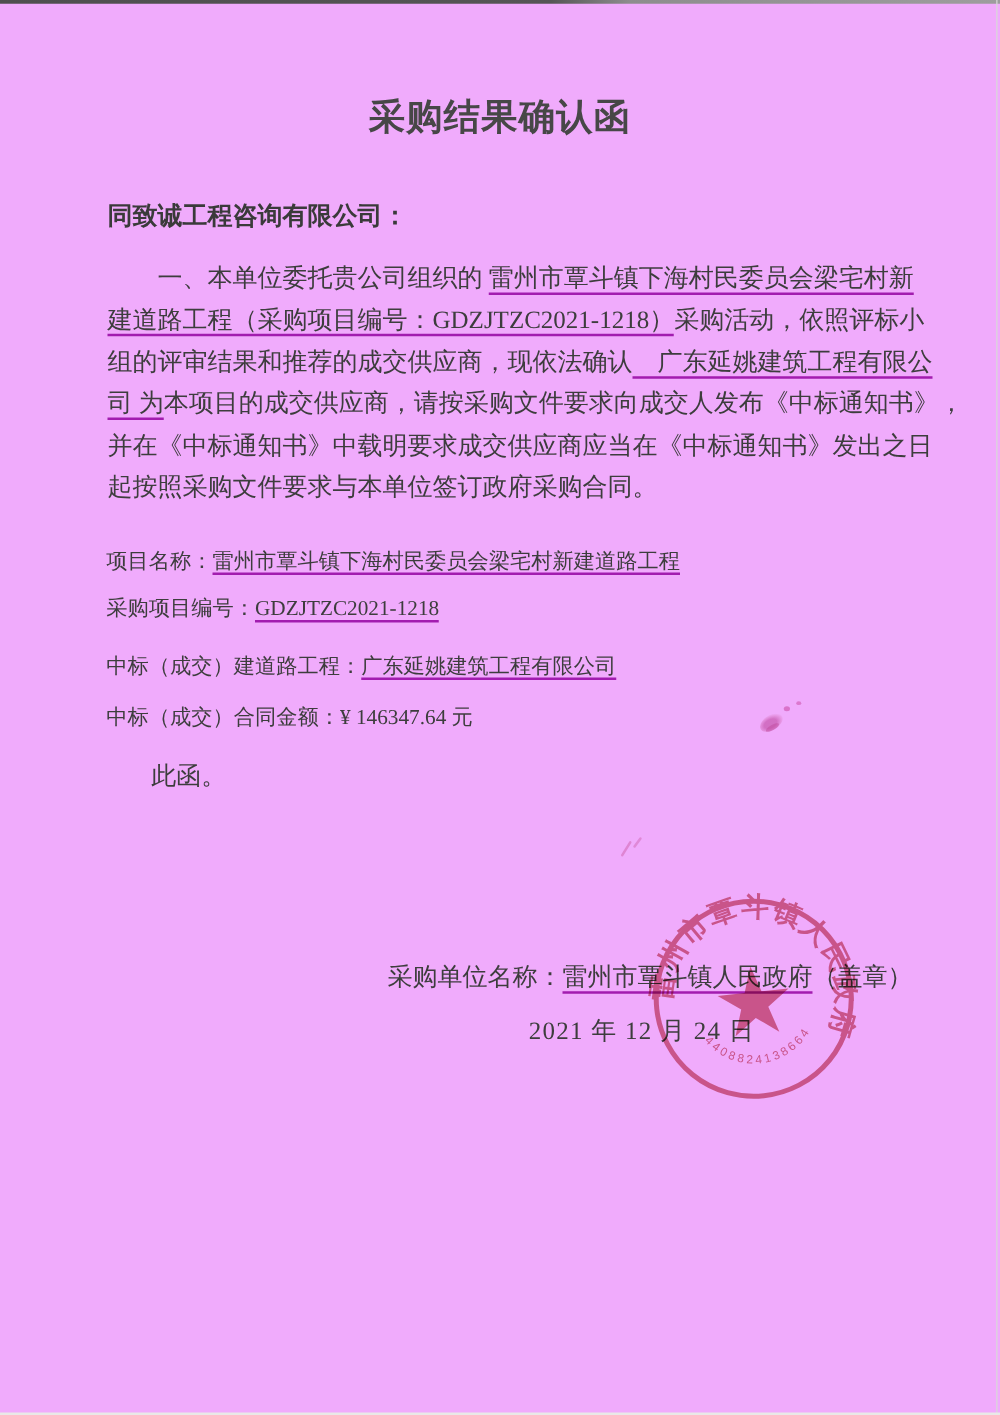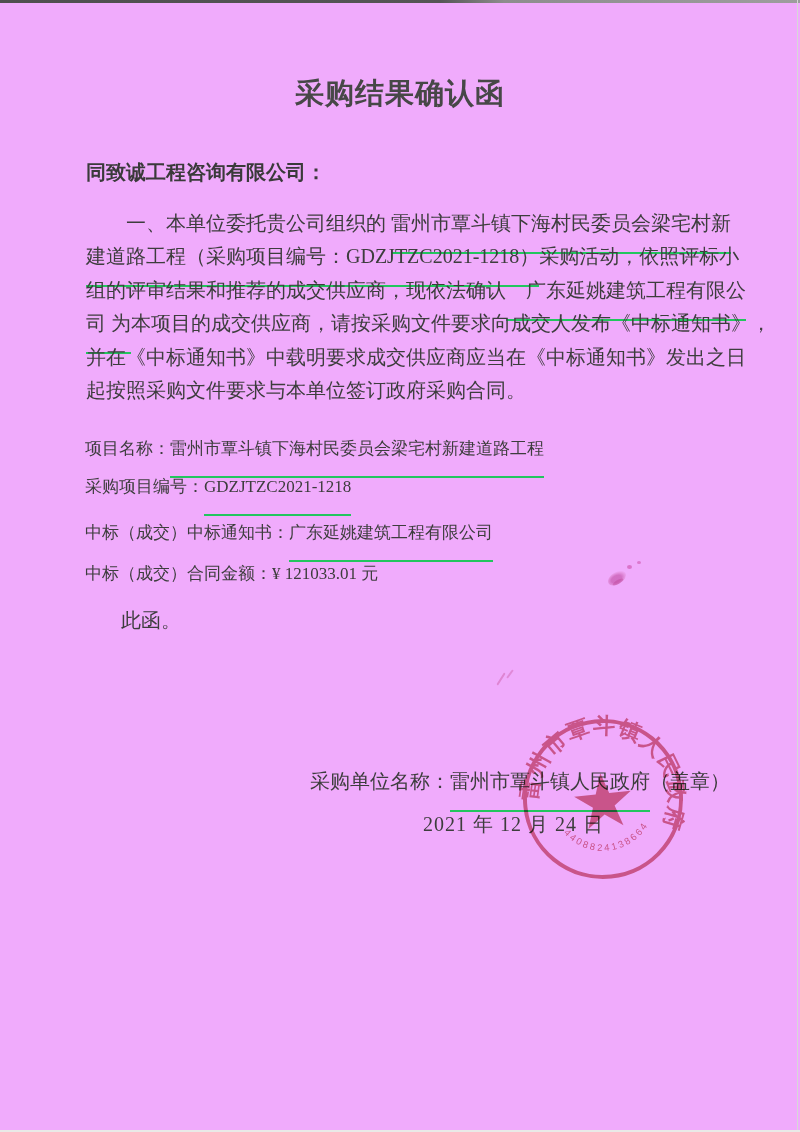--- a/index.html
+++ b/index.html
@@ -33,21 +33,21 @@
   .salutation {
     position: absolute; left: 86px; top: 159px;
     font-size: 20px; font-weight: 700; color: #3a3a3a; white-space: nowrap; font-family: Liberation Serif, serif;
   }
   .para {
     position: absolute; left: 86px; top: 207px; width: 640px;
     font-size: 20px; line-height: 33.4px;
   }
   .pline { white-space: nowrap; }
   .pline.indent { padding-left: 40px; }
-  .u { border-bottom: 2px solid #22c55e; padding-bottom: 18px; }
+  .u { border-bottom: 2px solid #a21caf; padding-bottom: 0; }
   .field { position: absolute; left: 85px; font-size: 17px; white-space: nowrap; }
   .f1 { top: 437px; }
   .f2 { top: 475px; }
   .f3 { top: 521px; }
   .f4 { top: 562px; }
   .closing { position: absolute; left: 121px; top: 607px; font-size: 20px; }
   .sig-line { position: absolute; left: 310px; top: 768px; font-size: 20px; white-space: nowrap; }
   .date-line { position: absolute; left: 423px; top: 811px; font-size: 20px; white-space: nowrap; letter-spacing: 1px; }
   
   .seal {
@@ -91,23 +91,23 @@
     <div class="pline"><span>组的评审结果和推荐的成交供应商，现依法确认</span><span class="u">　广东延姚建筑工程有限公</span></div>
     <div class="pline"><span class="u">司 为</span><span>本项目的成交供应商，请按采购文件要求向成交人发布《中标通知书》，</span></div>
     <div class="pline"><span>并在《中标通知书》中载明要求成交供应商应当在《中标通知书》发出之日</span></div>
     <div class="pline"><span>起按照采购文件要求与本单位签订政府采购合同。</span></div>
   </div>
 
   <div class="field f1"><span>项目名称：</span><span class="u">雷州市覃斗镇下海村民委员会梁宅村新建道路工程</span></div>
 
   <div class="field f2"><span>采购项目编号：</span><span class="u">GDZJTZC2021-1218</span></div>
 
-  <div class="field f3"><span>中标（成交）中标通知书：</span><span class="u">广东延姚建筑工程有限公司</span></div>
+  <div class="field f3"><span>中标（成交）建道路工程：</span><span class="u">广东延姚建筑工程有限公司</span></div>
 
-  <div class="field f4"><span>中标（成交）合同金额：</span><span>¥ 121033.01 元</span></div>
+  <div class="field f4"><span>中标（成交）合同金额：</span><span>¥ 146347.64 元</span></div>
 
   <div class="closing">此函。</div>
 
   <div class="sig-line"><span>采购单位名称：</span><span class="u">雷州市覃斗镇人民政府</span><span>（盖章）</span></div>
 
   <div class="date-line">2021 年 12 月 24 日</div>
 
   <svg class="seal" viewBox="0 0 200 200" aria-hidden="true">
     <g opacity="0.70">
       <circle cx="100" cy="100" r="78" fill="none" stroke-width="4" stroke="#c5475c"></circle>

